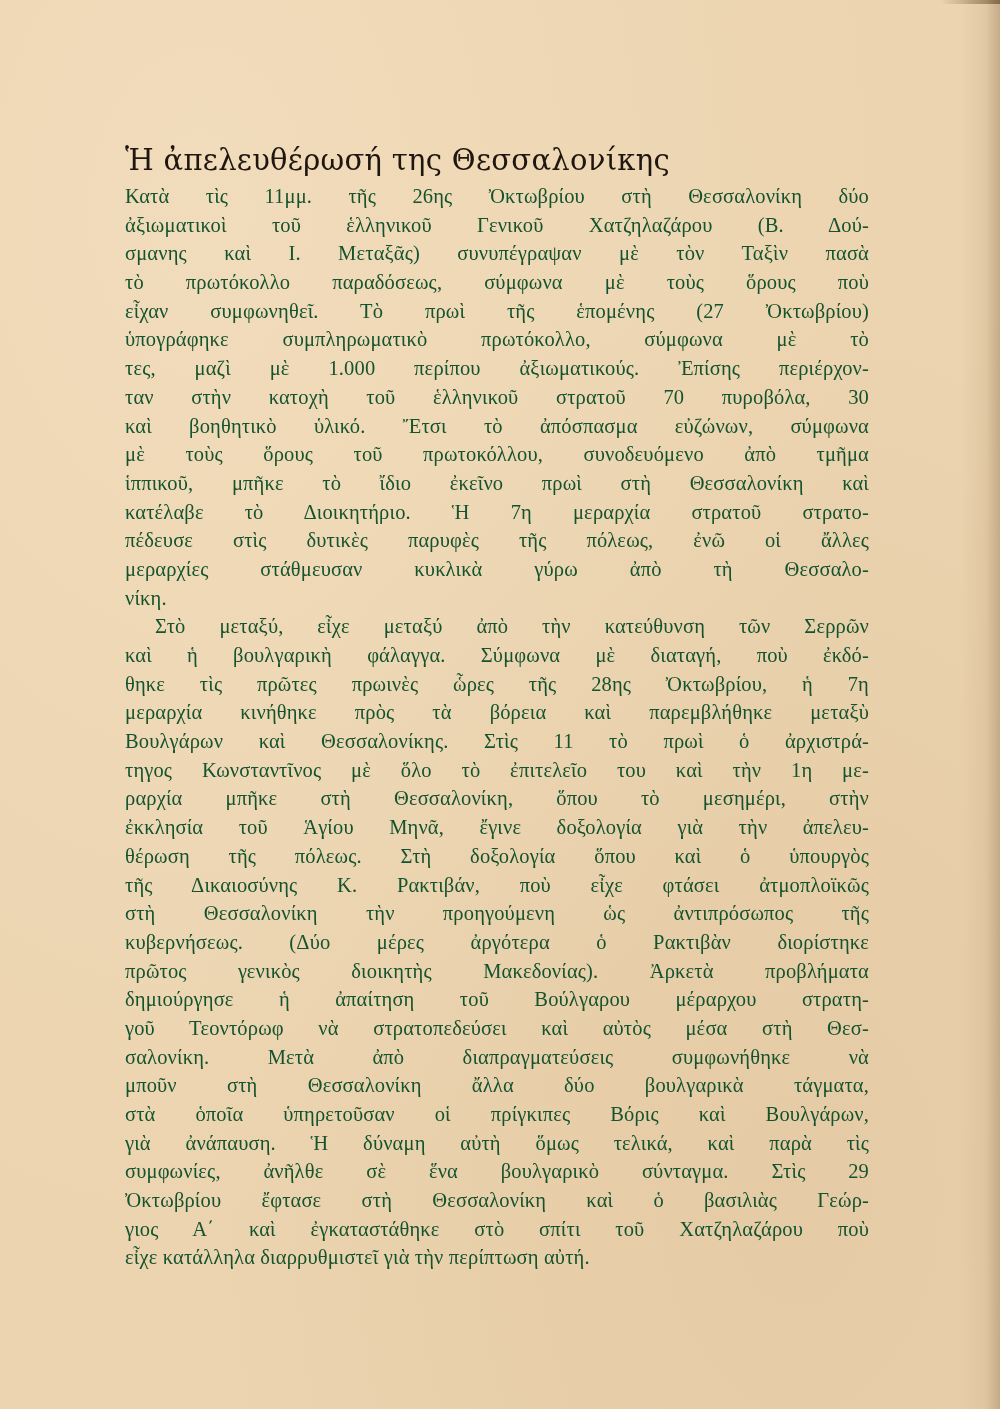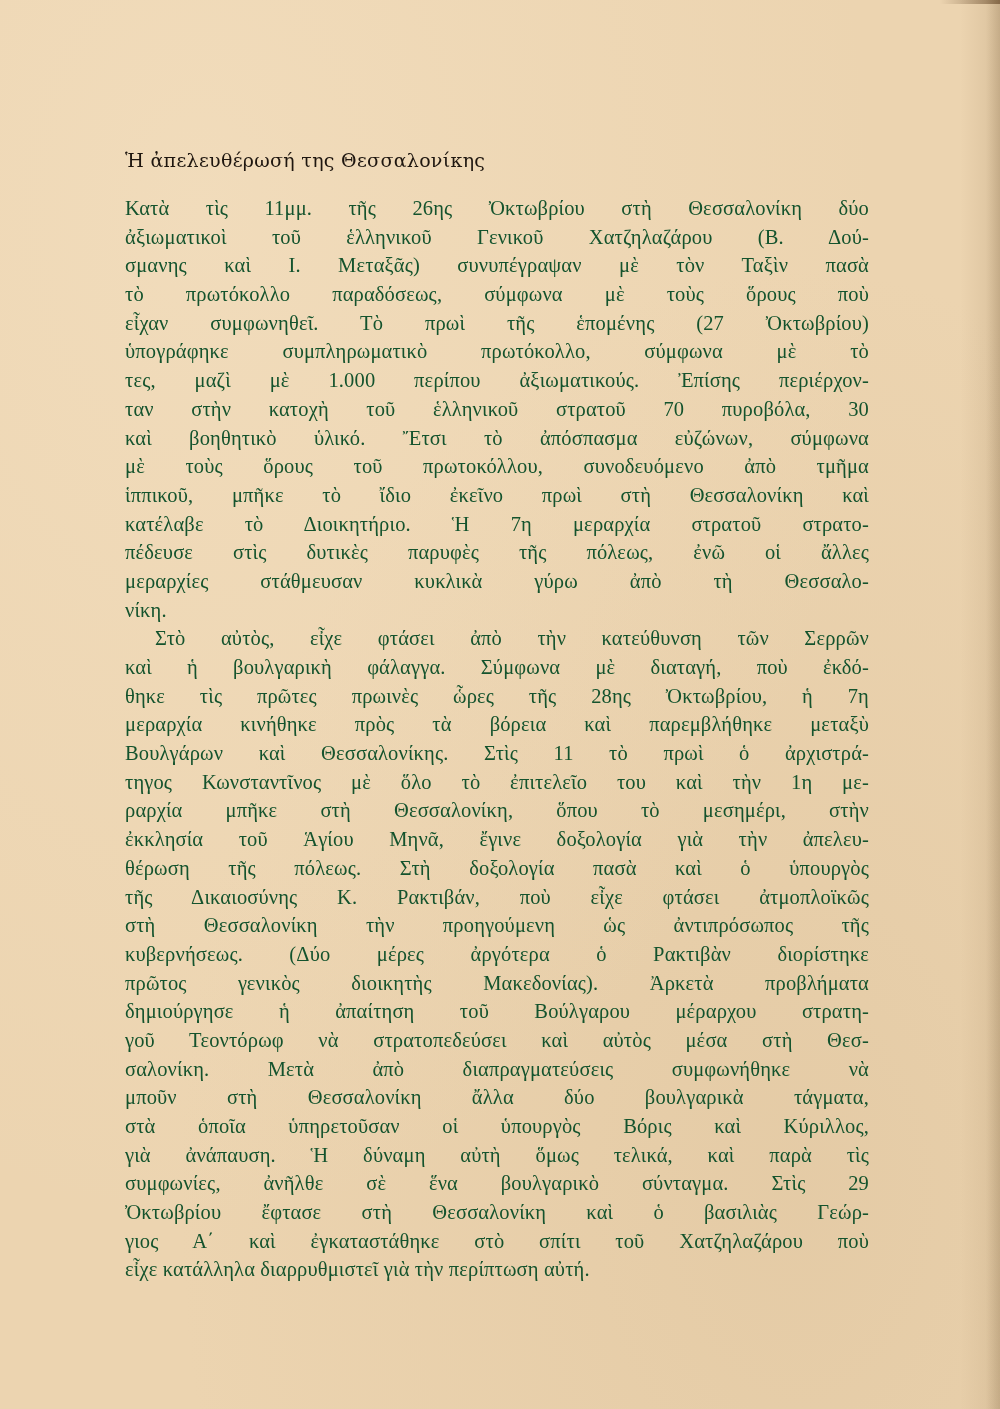--- a/index.html
+++ b/index.html
@@ -36,25 +36,25 @@
       background: linear-gradient(90deg, rgba(80,50,20,0) 0%, rgba(80,50,20,0.55) 100%);
     }
     .content {
       position: absolute;
       left: 125px;
       top: 140px;
       width: 744px;
     }
     .heading {
       font-family: "DejaVu Serif", "Liberation Serif", serif;
-      font-size: 19px;
+      font-size: 29px;
       font-weight: normal;
       letter-spacing: 0.3px;
       line-height: 40px;
-      margin: 0 0 14px 0;
+      margin: 0 0 2px 0;
       padding-left: 0;
       color: #1e160f;
     }
     .para {
       font-family: Liberation Serif, serif;
       font-size: 20.5px;
       line-height: 28.7px;
       margin: 0;
       color: #14532d;
       text-align: justify;
@@ -97,37 +97,37 @@
     <span class="line">καὶ βοηθητικὸ ὑλικό. Ἔτσι τὸ ἀπόσπασμα εὐζώνων, σύμφωνα</span>
     <span class="line">μὲ τοὺς ὅρους τοῦ πρωτοκόλλου, συνοδευόμενο ἀπὸ τμῆμα</span>
     <span class="line">ἱππικοῦ, μπῆκε τὸ ἴδιο ἐκεῖνο πρωὶ στὴ Θεσσαλονίκη καὶ</span>
     <span class="line">κατέλαβε τὸ Διοικητήριο. Ἡ 7η μεραρχία στρατοῦ στρατο-</span>
     <span class="line">πέδευσε στὶς δυτικὲς παρυφὲς τῆς πόλεως, ἐνῶ οἱ ἄλλες</span>
     <span class="line">μεραρχίες στάθμευσαν κυκλικὰ γύρω ἀπὸ τὴ Θεσσαλο-</span>
     <span class="line last">νίκη.</span>
   </div>
 
   <div class="para">
-    <span class="line indent">Στὸ αὐτὸς, εἶχε φτάσει ἀπὸ τὴν κατεύθυνση τῶν Σερρῶν</span>
+    <span class="line indent">Στὸ μεταξύ, εἶχε μεταξύ ἀπὸ τὴν κατεύθυνση τῶν Σερρῶν</span>
     <span class="line">καὶ ἡ βουλγαρικὴ φάλαγγα. Σύμφωνα μὲ διαταγή, ποὺ ἐκδό-</span>
     <span class="line">θηκε τὶς πρῶτες πρωινὲς ὧρες τῆς 28ης Ὀκτωβρίου, ἡ 7η</span>
     <span class="line">μεραρχία κινήθηκε πρὸς τὰ βόρεια καὶ παρεμβλήθηκε μεταξὺ</span>
     <span class="line">Βουλγάρων καὶ Θεσσαλονίκης. Στὶς 11 τὸ πρωὶ ὁ ἀρχιστρά-</span>
     <span class="line">τηγος Κωνσταντῖνος μὲ ὅλο τὸ ἐπιτελεῖο του καὶ τὴν 1η με-</span>
     <span class="line">ραρχία μπῆκε στὴ Θεσσαλονίκη, ὅπου τὸ μεσημέρι, στὴν</span>
     <span class="line">ἐκκλησία τοῦ Ἁγίου Μηνᾶ, ἔγινε δοξολογία γιὰ τὴν ἀπελευ-</span>
-    <span class="line">θέρωση τῆς πόλεως. Στὴ δοξολογία πασὰ καὶ ὁ ὑπουργὸς</span>
+    <span class="line">θέρωση τῆς πόλεως. Στὴ δοξολογία ὅπου καὶ ὁ ὑπουργὸς</span>
     <span class="line">τῆς Δικαιοσύνης Κ. Ρακτιβάν, ποὺ εἶχε φτάσει ἀτμοπλοϊκῶς</span>
     <span class="line">στὴ Θεσσαλονίκη τὴν προηγούμενη ὡς ἀντιπρόσωπος τῆς</span>
     <span class="line">κυβερνήσεως. (Δύο μέρες ἀργότερα ὁ Ρακτιβὰν διορίστηκε</span>
     <span class="line">πρῶτος γενικὸς διοικητὴς Μακεδονίας). Ἀρκετὰ προβλήματα</span>
     <span class="line">δημιούργησε ἡ ἀπαίτηση τοῦ Βούλγαρου μέραρχου στρατη-</span>
     <span class="line">γοῦ Τεοντόρωφ νὰ στρατοπεδεύσει καὶ αὐτὸς μέσα στὴ Θεσ-</span>
     <span class="line">σαλονίκη. Μετὰ ἀπὸ διαπραγματεύσεις συμφωνήθηκε νὰ</span>
     <span class="line">μποῦν στὴ Θεσσαλονίκη ἄλλα δύο βουλγαρικὰ τάγματα,</span>
-    <span class="line">στὰ ὁποῖα ὑπηρετοῦσαν οἱ ὑπουργὸς Βόρις καὶ Κύριλλος,</span>
+    <span class="line">στὰ ὁποῖα ὑπηρετοῦσαν οἱ πρίγκιπες Βόρις καὶ Βουλγάρων,</span>
     <span class="line">γιὰ ἀνάπαυση. Ἡ δύναμη αὐτὴ ὅμως τελικά, καὶ παρὰ τὶς</span>
     <span class="line">συμφωνίες, ἀνῆλθε σὲ ἕνα βουλγαρικὸ σύνταγμα. Στὶς 29</span>
     <span class="line">Ὀκτωβρίου ἔφτασε στὴ Θεσσαλονίκη καὶ ὁ βασιλιὰς Γεώρ-</span>
     <span class="line">γιος Α΄ καὶ ἐγκαταστάθηκε στὸ σπίτι τοῦ Χατζηλαζάρου ποὺ</span>
     <span class="line last">εἶχε κατάλληλα διαρρυθμιστεῖ γιὰ τὴν περίπτωση αὐτή.</span>
   </div>
 </div>
 
 </body></html>

